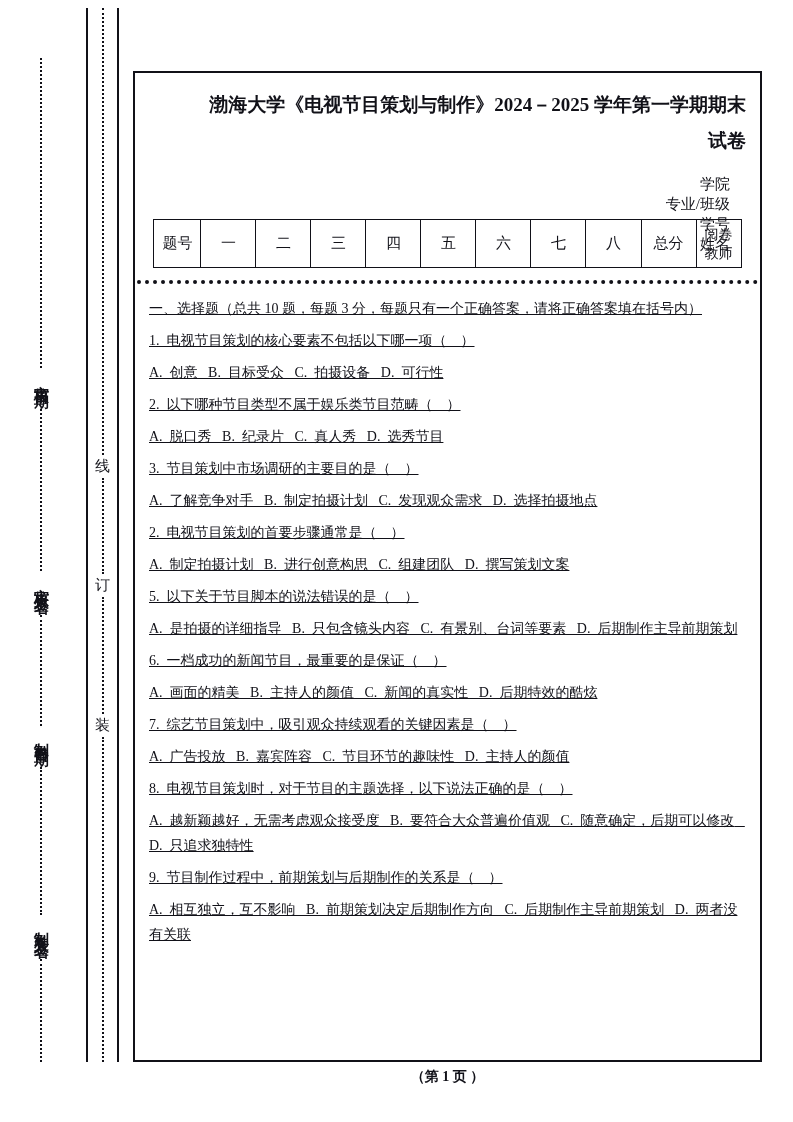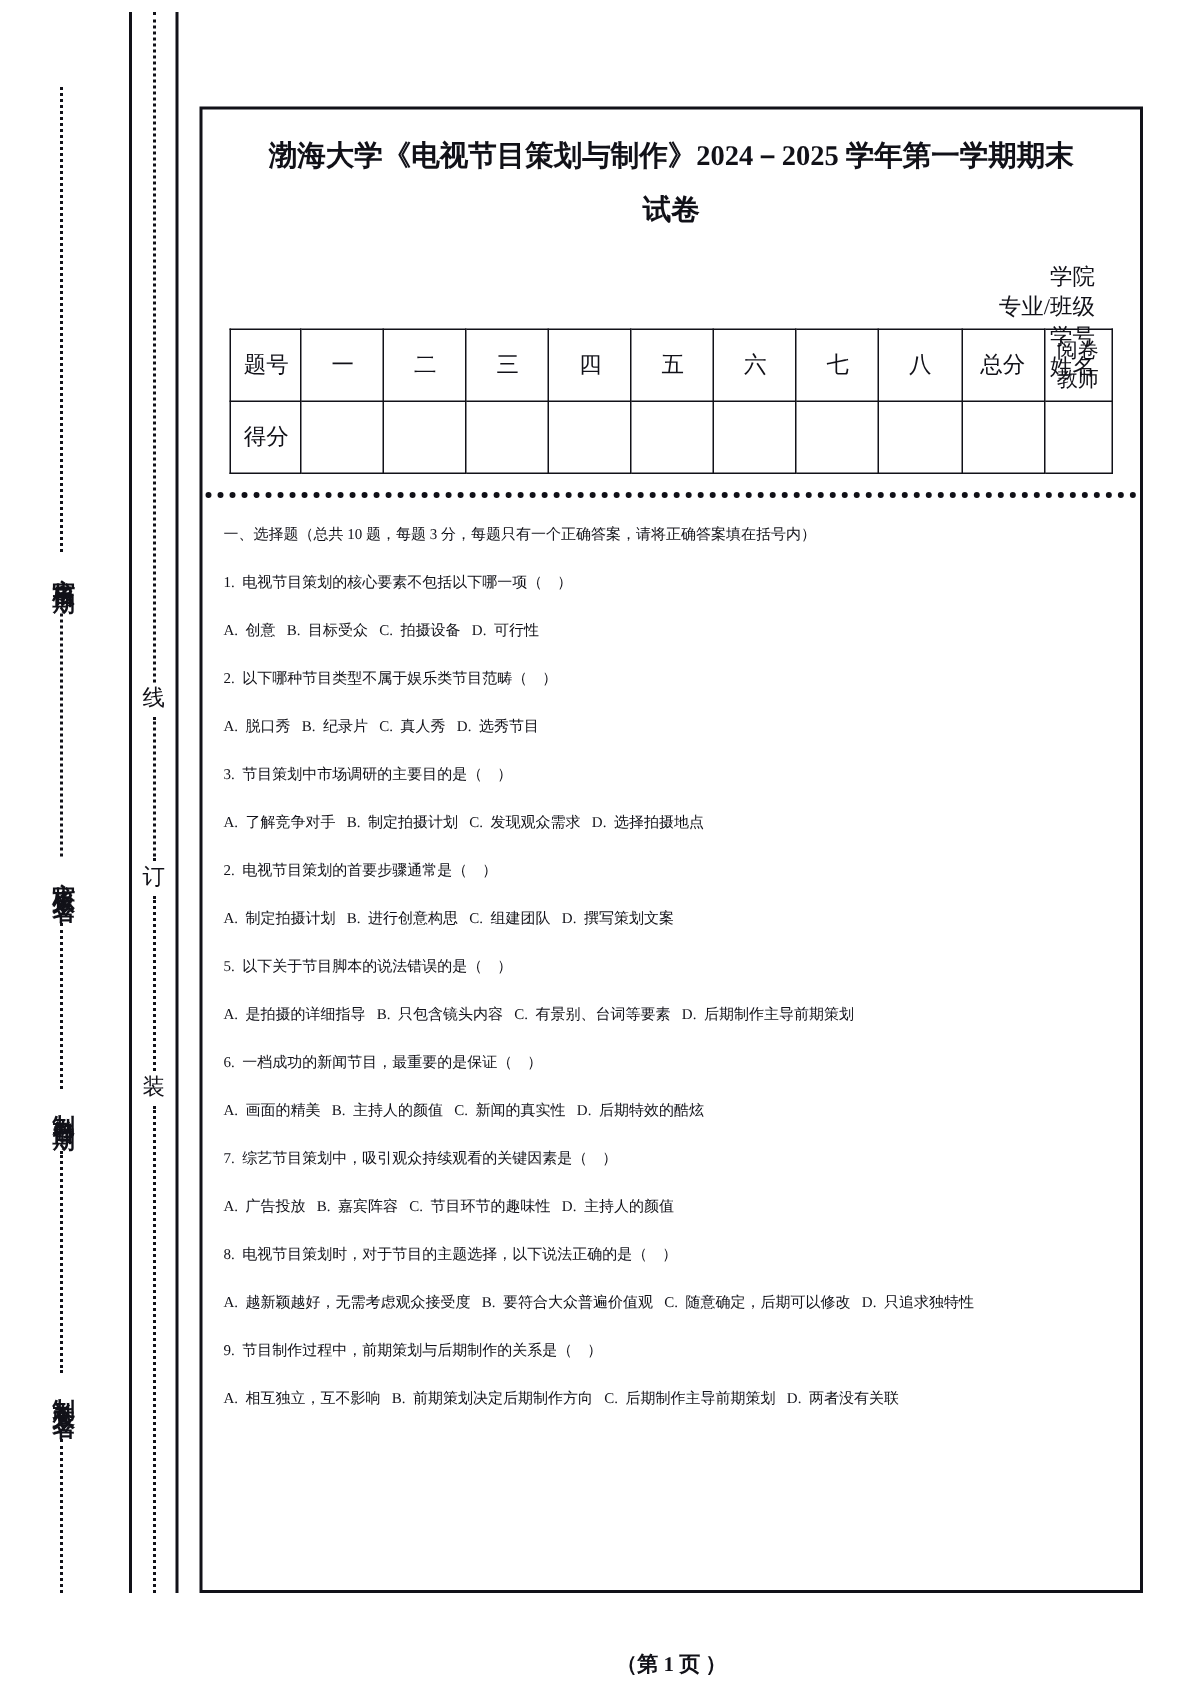--- a/index.html
+++ b/index.html
@@ -80,21 +80,21 @@
     left: 133px;
     top: 71px;
     width: 629px;
     height: 991px;
     border: 2px solid #111118;
     box-sizing: border-box;
     padding: 0 14px;
   }
   .title {
     margin-top: 14px;
-    text-align: center;
+    text-align: right;
     font-weight: bold;
     font-size: 19px;
     line-height: 36px;
   }
 
   .fields {
     margin-top: 16px;
     display: flex;
     align-items: flex-end;
     font-size: 15px;
@@ -136,37 +136,37 @@
   }
 
   .dotsep {
     margin: 12px -12px 0 -12px;
     border-top: 4px dotted #111118;
     height: 0;
   }
 
   .content {
     margin-top: 12px;
-    font-size: 10px;
+    font-size: 14px;
+    text-decoration: underline;
   }
   .content p {
     margin: 0 0 7px 0;
     line-height: 25px;
     white-space: pre-wrap;
   }
 
   .footer {
     position: absolute;
     left: 133px;
     top: 1068px;
     width: 629px;
     text-align: center;
     font-weight: bold;
     font-size: 14px;
-    margin-top: 33px;
   }
 </style>
 </head>
 <body>
 
 <div class="sig-col">
   <div class="vseg s1"></div>
   <div class="vlabel">审核日期:</div>
   <div class="vseg s2"></div>
   <div class="vlabel">审核人签名:</div>
@@ -213,33 +213,20 @@
       <td>二</td>
       <td>三</td>
       <td>四</td>
       <td>五</td>
       <td>六</td>
       <td>七</td>
       <td>八</td>
       <td class="ctotal">总分</td>
       <td class="grader">阅卷教师</td>
     </tr>
-    <tr>
-      <td class="c0">得分</td>
-      <td></td>
-      <td></td>
-      <td></td>
-      <td></td>
-      <td></td>
-      <td></td>
-      <td></td>
-      <td></td>
-      <td class="ctotal"></td>
-      <td class="grader"></td>
-    </tr>
   </tbody>
     </table>
 
   <div class="dotsep"></div>
 
   <div class="content">
     <p>一、选择题（总共 10 题，每题 3 分，每题只有一个正确答案，请将正确答案填在括号内）</p>
 
     <p>1.  电视节目策划的核心要素不包括以下哪一项（　）</p>
     <p>A.  创意   B.  目标受众   C.  拍摄设备   D.  可行性</p>

